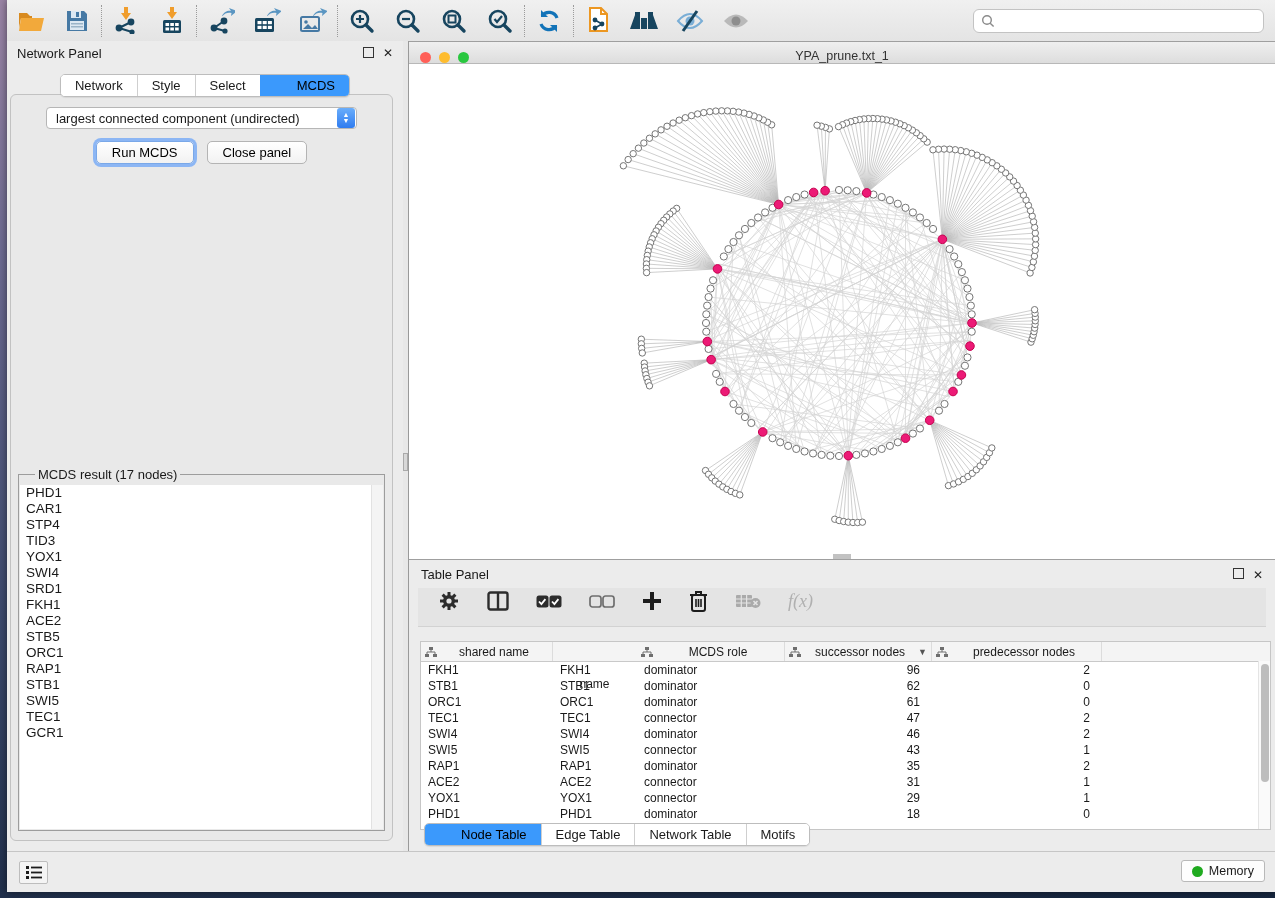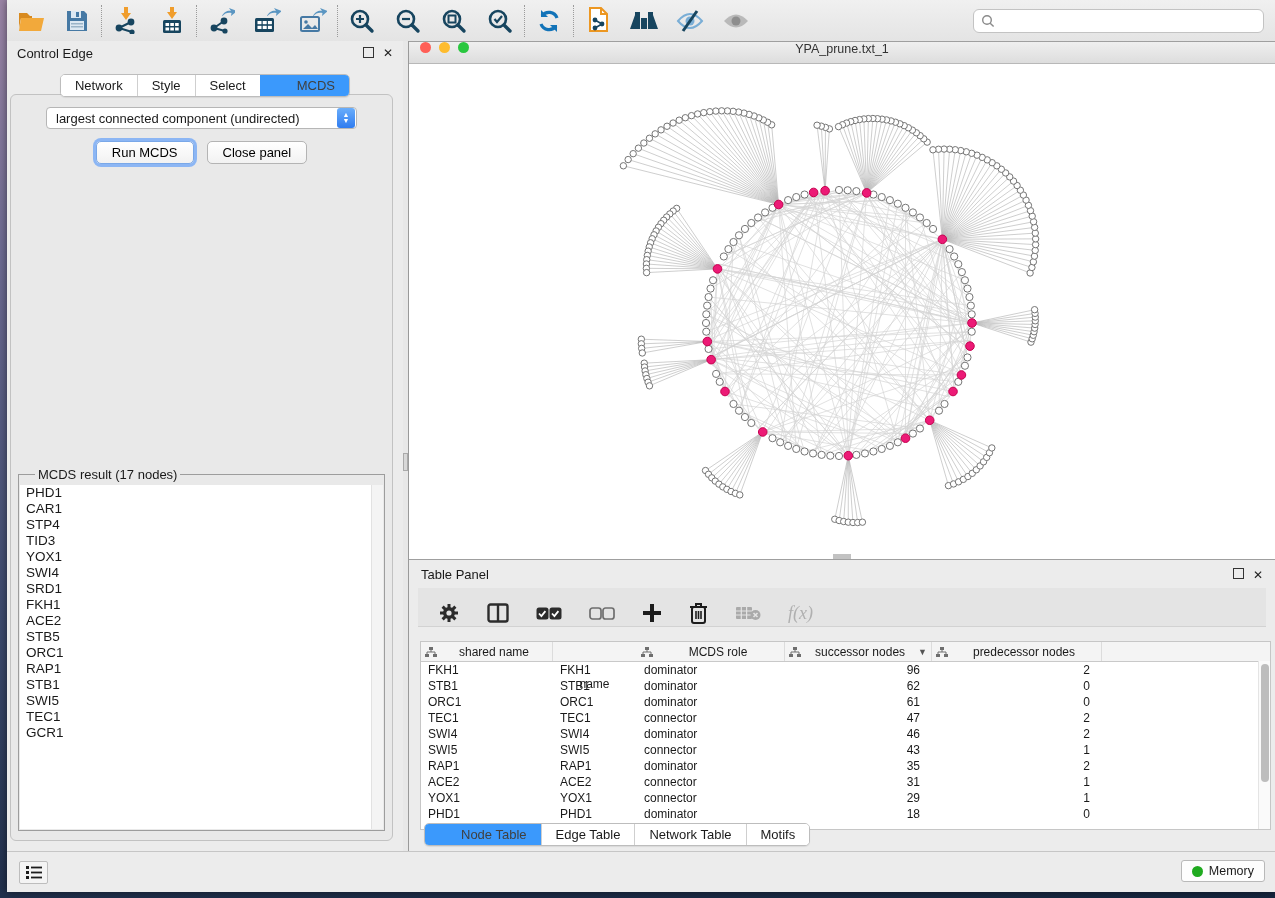--- a/index.html
+++ b/index.html
@@ -25,48 +25,48 @@
   .rightcol{position:absolute;left:402px;top:0;right:0;bottom:0;}
   
   .panel-head{height:24px;display:flex;align-items:center;padding:0 10px;font-size:13px;}
   .panel-head .sp{flex:1;}
   .winicon{color:#222;font-size:12px;margin-left:9px;line-height:1;}
   .floatbox{width:9px;height:9px;border:1.5px solid #333;display:inline-block;}
   .ctabs-row{display:flex;justify-content:center;margin-top:9px;position:relative;z-index:2;}
   .seg{display:flex;border:1px solid #bdbdbd;border-radius:5px;overflow:hidden;background:#fff;box-shadow:0 1px 1px rgba(0,0,0,.08);}
   .seg .tab{padding:3px 14px;font-size:13px;background:#fff;border-left:1px solid #cfcfcf;cursor:default;white-space:nowrap;}
   .seg .tab:first-child{border-left:none;}
-  .seg .tab.sel{background:#3b99fc;color:#404040;border-left-color:#3b99fc;padding-left:36px;}
+  .seg .tab.sel{background:#3b99fc;color:#000000;border-left-color:#3b99fc;padding-left:36px;}
   .cbox{position:absolute;left:3px;width:381px;top:53px;bottom:11px;background:#e9e9e9;border:1px solid #c2c2c2;border-radius:6px;}
   .optlabel{text-align:center;margin-top:26px;font-size:13px;}
   .dropdown{position:relative;margin:12px auto 0;width:311px;height:22px;background:#fff;border:1px solid #b6b6b6;border-radius:4px;box-sizing:border-box;display:flex;align-items:center;font-size:13px;}
   .dropdown .val{flex:1;padding-left:9px;white-space:nowrap;overflow:hidden;}
   .dd-step{width:18px;height:20px;border-radius:3px;background:linear-gradient(#6aaefb,#2f7cf0);margin-right:1px;display:flex;flex-direction:column;align-items:center;justify-content:center;color:#fff;font-size:7px;line-height:6px;}
   .btnrow{display:flex;justify-content:center;gap:13px;margin-top:12px;}
   .btn{background:linear-gradient(#ffffff,#f2f2f2);border:1px solid #b4b4b4;border-radius:5px;font-size:13px;padding:3px 15px;font-family:inherit;}
   .btn.focusring{box-shadow:0 0 0 3px rgba(90,155,250,.65);border-color:#7aa8e8;}
   .fieldset{position:absolute;left:7px;right:7px;top:372px;bottom:9px;border:1px solid #9d9d9d;margin:0;}
   .fieldset legend{font-size:13px;padding:0 3px;margin-left:4px;}
   .listbox{position:absolute;left:1px;right:1px;top:3px;bottom:1px;background:#fff;overflow:hidden;}
   .listbox .scrolltrack{position:absolute;right:0;top:0;bottom:0;width:11px;background:#f4f4f4;border-left:1px solid #e2e2e2;}
   .listitem{font-size:13.5px;line-height:16px;padding-left:6px;}
   
   .netwin{position:absolute;left:0;top:0;right:0;height:519px;background:#fff;border:1px solid #9f9f9f;border-left:none;border-right:none;box-sizing:border-box;}
-  .net-title{height:21px;background:linear-gradient(#efefef,#dddddd);border-bottom:1px solid #b8b8b8;display:flex;align-items:flex-start;position:relative;}
+  .net-title{height:21px;background:linear-gradient(#efefef,#dddddd);border-bottom:1px solid #b8b8b8;display:flex;align-items:flex-end;position:relative;}
   .tl{width:11px;height:11px;border-radius:50%;margin-left:8px;}
   .tl.r{background:#ff5f57;margin-left:11px;}
   .tl.y{background:#febc2e;}
   .tl.g{background:#29c73f;}
   .net-title .title{position:absolute;left:0;right:0;text-align:center;font-size:12.5px;color:#333;}
   .netcanvas{position:absolute;left:0;top:22px;right:0;bottom:0;background:#fff;}
   .hthumb{position:absolute;left:424px;bottom:0px;width:18px;height:5px;background:#c2c2c2;}
   
   .tpanel{position:absolute;left:0;top:522px;right:0;bottom:0;background:#ececec;}
   .tp-head{height:23px;display:flex;align-items:center;padding:0 12px;font-size:13px;}
-  .tp-toolbar{margin:2px 9px 0;height:38px;background:#e4e4e4;border-bottom:1px solid #d2d2d2;display:flex;align-items:flex-end;gap:27px;padding-left:20px;}
+  .tp-toolbar{margin:2px 9px 0;height:38px;background:#e4e4e4;border-bottom:1px solid #d2d2d2;display:flex;align-items:flex-start;gap:27px;padding-left:20px;}
   .tico{display:flex;align-items:center;justify-content:center;height:26px;}
   .fx{font-family:"Liberation Serif",serif;font-style:italic;font-size:18px;color:#b0b0b0;}
   .tablewrap{position:absolute;left:11px;right:4px;top:78px;height:187px;background:#fff;border:1px solid #c6c6c6;}
   .thead{display:flex;height:19px;background:#f4f4f4;border-bottom:1px solid #c9c9c9;}
   .th{display:flex;align-items:center;font-size:12px;border-right:1px solid #dcdcdc;box-sizing:border-box;padding:0 4px;position:relative;}
   .th .lbl{flex:1;text-align:center;}
   .sortarrow{font-size:9px;color:#555;margin-left:2px;}
   .tbody{position:relative;}
   .trow{display:flex;height:16px;align-items:center;}
   .td{font-size:12px;box-sizing:border-box;white-space:nowrap;overflow:hidden;}
@@ -249,21 +249,21 @@
             <path d="M9.2 9.2l3.4 3.4" stroke="#8a8a8a" stroke-width="1.4"></path>
           </svg>
       </div>
     </div>
   </div>
 
   <div class="main">
 
     <div class="cpanel">
       <div class="panel-head">
-        <span>Control Edge</span>
+        <span>Network Panel</span>
         <span class="sp"></span>
         <span class="winicon"><span class="floatbox"></span></span>
         <span class="winicon" style="font-weight:bold;">✕</span>
       </div>
       <div class="ctabs-row">
         <div class="seg" id="ctabs">
             <div class="tab">Network</div>
             <div class="tab">Style</div>
             <div class="tab">Select</div>
             <div class="tab sel">MCDS</div>

